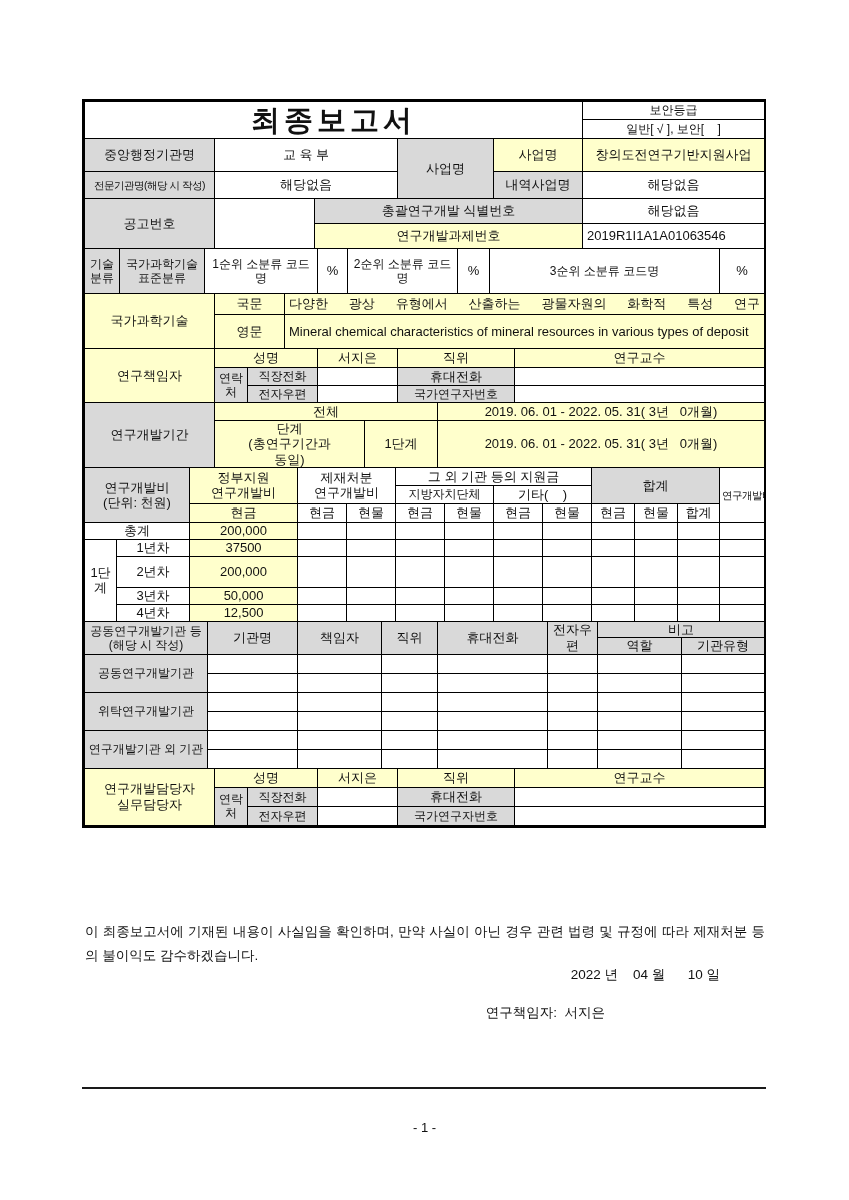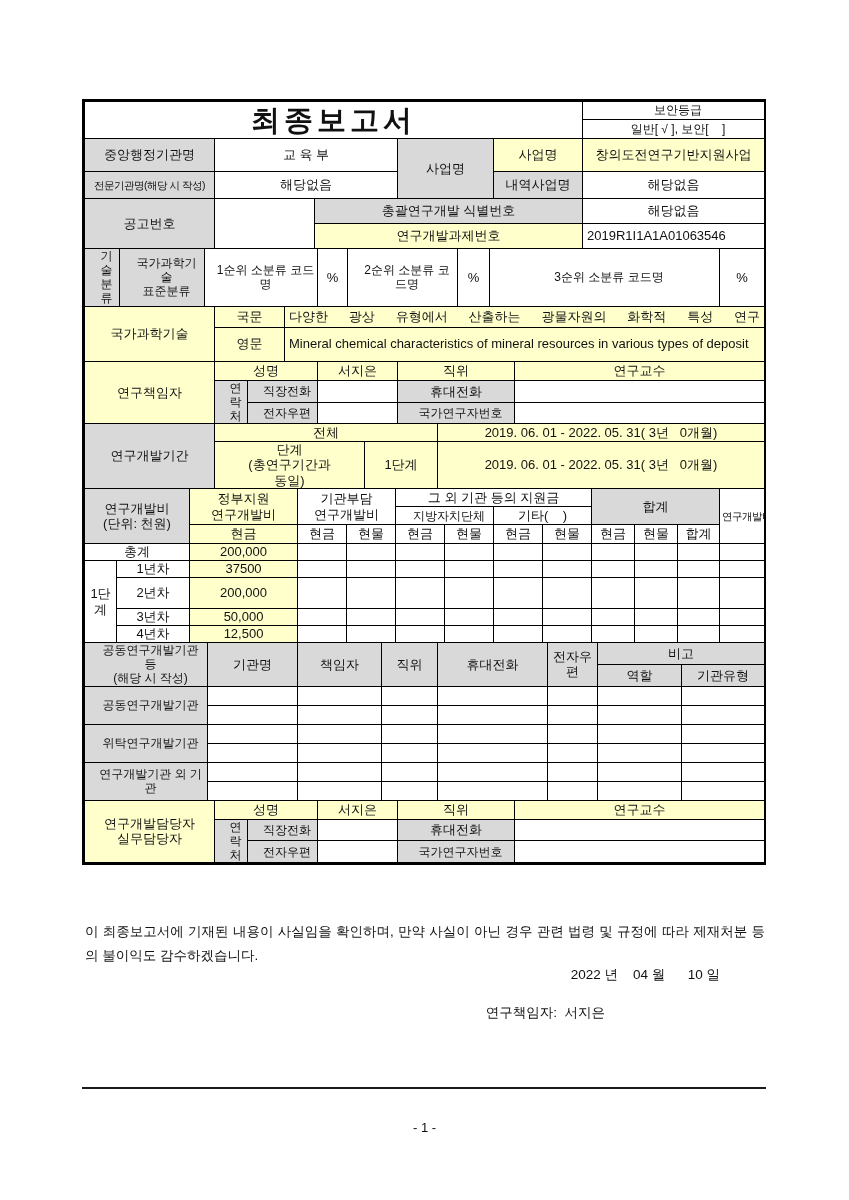--- a/index.html
+++ b/index.html
@@ -9,21 +9,21 @@
   .frm table{border-collapse:collapse;table-layout:fixed;width:680px;}
   .frm table + table{margin-top:-1px;}
   td{border:1px solid #000;padding:0 2px;font-size:13px;line-height:1.18;
      text-align:center;vertical-align:middle;white-space:pre-wrap;overflow:hidden;}
   .g{background:#d9d9d9;}
   .y{background:#ffffcc;}
   .lt{text-align:left;padding-left:4px;}
   .jl{text-align:justify;text-align-last:justify;padding:0 4px;}
   .jy{text-align:justify;padding:0 4px;}
   .xs{font-size:10.5px;letter-spacing:-0.5px;white-space:nowrap;}
-  .f12{font-size:12px;padding-left:11px;}
+  .f12{font-size:12px;}
   .ttl{font-size:29px;font-weight:bold;letter-spacing:4px;}
   .statement{position:absolute;left:85px;top:906px;width:680px;font-size:13.5px;
              line-height:24px;text-align:justify;}
   .date-line{position:absolute;left:85px;top:966px;width:680px;text-align:right;
              padding-right:45px;box-sizing:border-box;font-size:13.5px;}
   .sign-pi{position:absolute;left:85px;top:1004px;width:680px;text-align:right;
            padding-right:160px;box-sizing:border-box;font-size:13.5px;}
   .sign-head{position:absolute;left:85px;top:1042px;width:680px;text-align:right;
              padding-right:148px;box-sizing:border-box;font-size:13.5px;}
   .rule{position:absolute;left:82px;top:1087px;width:684px;border-top:2px solid #1a1a1a;}
@@ -216,21 +216,21 @@
           <col style="width:43px">
           <col style="width:42px">
           <col style="width:45px">
         </colgroup>
       <tbody>
           <tr style="height:18px">
         <td class="g" colspan="2" rowspan="3">연구개발비
 (단위: 천원)</td>
         <td class="y" rowspan="2">정부지원
 연구개발비</td>
-        <td colspan="2" rowspan="2">기관부담
+        <td colspan="2" rowspan="2">제재처분
 연구개발비</td>
         <td colspan="4">그 외 기관 등의 지원금</td>
         <td class="g" colspan="3" rowspan="2">합계</td>
         <td class="xs" rowspan="3">연구개발비
 외 지원금</td>
       </tr>
       <tr style="height:18px">
         <td colspan="2" class="f12">지방자치단체</td>
         <td colspan="2">기타(    )</td>
       </tr>

